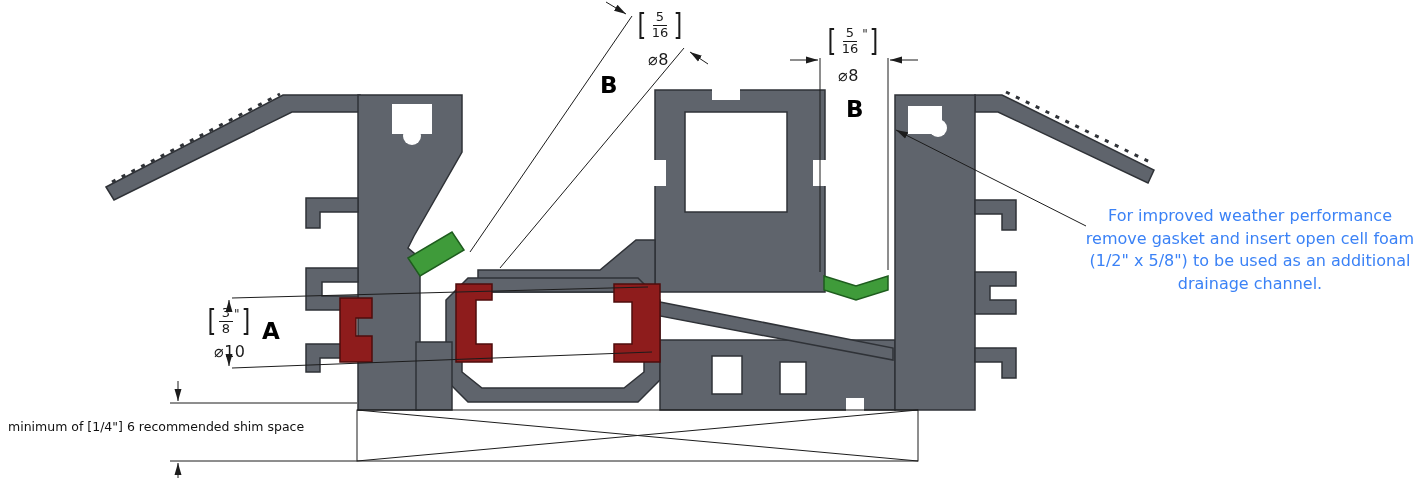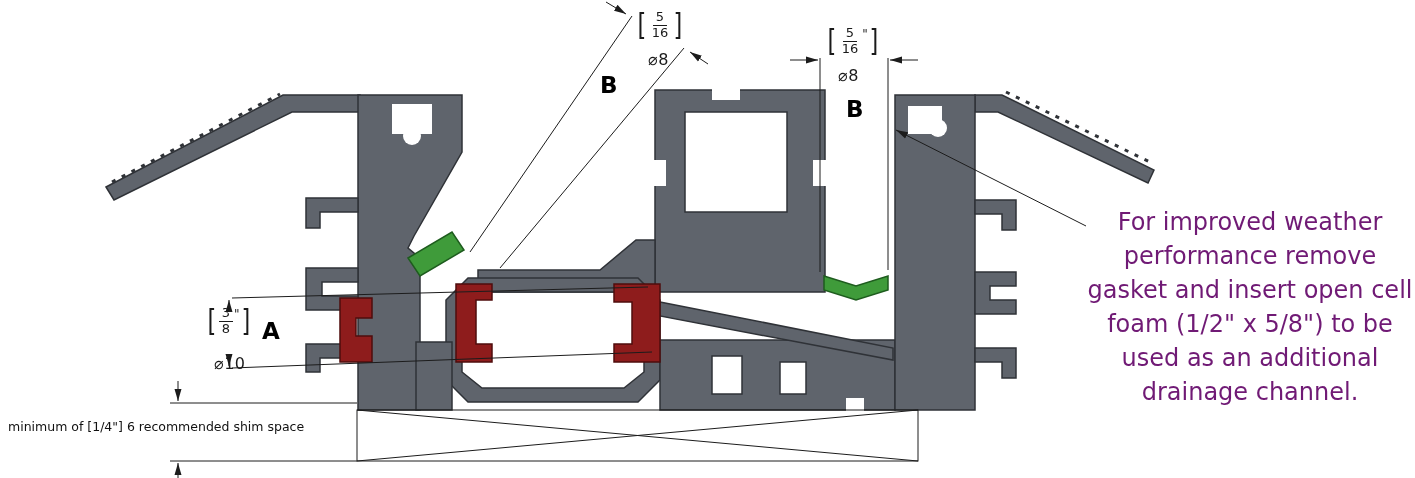--- a/index.html
+++ b/index.html
@@ -34,21 +34,21 @@
   }
   .dim-letter{
     position:absolute;font-size:23px;font-weight:700;color:#000;
   }
   .shim-note{
     position:absolute;left:8px;top:419px;
     font-size:12.5px;color:#111;white-space:nowrap;
   }
   .weather-note{
     position:absolute;left:1085px;top:205px;width:330px;
-    font-size:24px;line-height:1.42;color:#701a75;text-align:center;
+    font-size:16px;line-height:1.42;color:#3b82f6;text-align:center;
   }
 </style>
 </head>
 <body>
 
 <div id="canvas">
 
   <svg id="drawing-svg" width="1415" height="478" viewBox="0 0 1415 478" xmlns="http://www.w3.org/2000/svg">
     <defs>
       <marker id="arr" markerWidth="13" markerHeight="8" refX="12" refY="4" orient="auto" markerUnits="userSpaceOnUse">
@@ -175,20 +175,20 @@
 
   <div class="frac-dim" style="left:206px;top:306px;">
     <span class="bracket">[</span>
     <span class="frac">
       <span class="num">3</span>
       <span class="den">8</span>
     </span>
     <span class="inch">"</span>
     <span class="bracket">]</span>
   </div>
-  <div class="dia-label" style="left:214px;top:342px;margin-top:12px;">⌀10</div>
+  <div class="dia-label" style="left:214px;top:342px;">⌀10</div>
   <div class="dim-letter" style="left:262px;top:318px;">A</div>
 
   <div class="shim-note">minimum of [1/4"] 6 recommended shim space</div>
 
   <div class="weather-note">For improved weather performance remove gasket and insert open cell foam (1/2" x 5/8") to be used as an additional drainage channel.</div>
 
 </div>
 
 </body></html>

